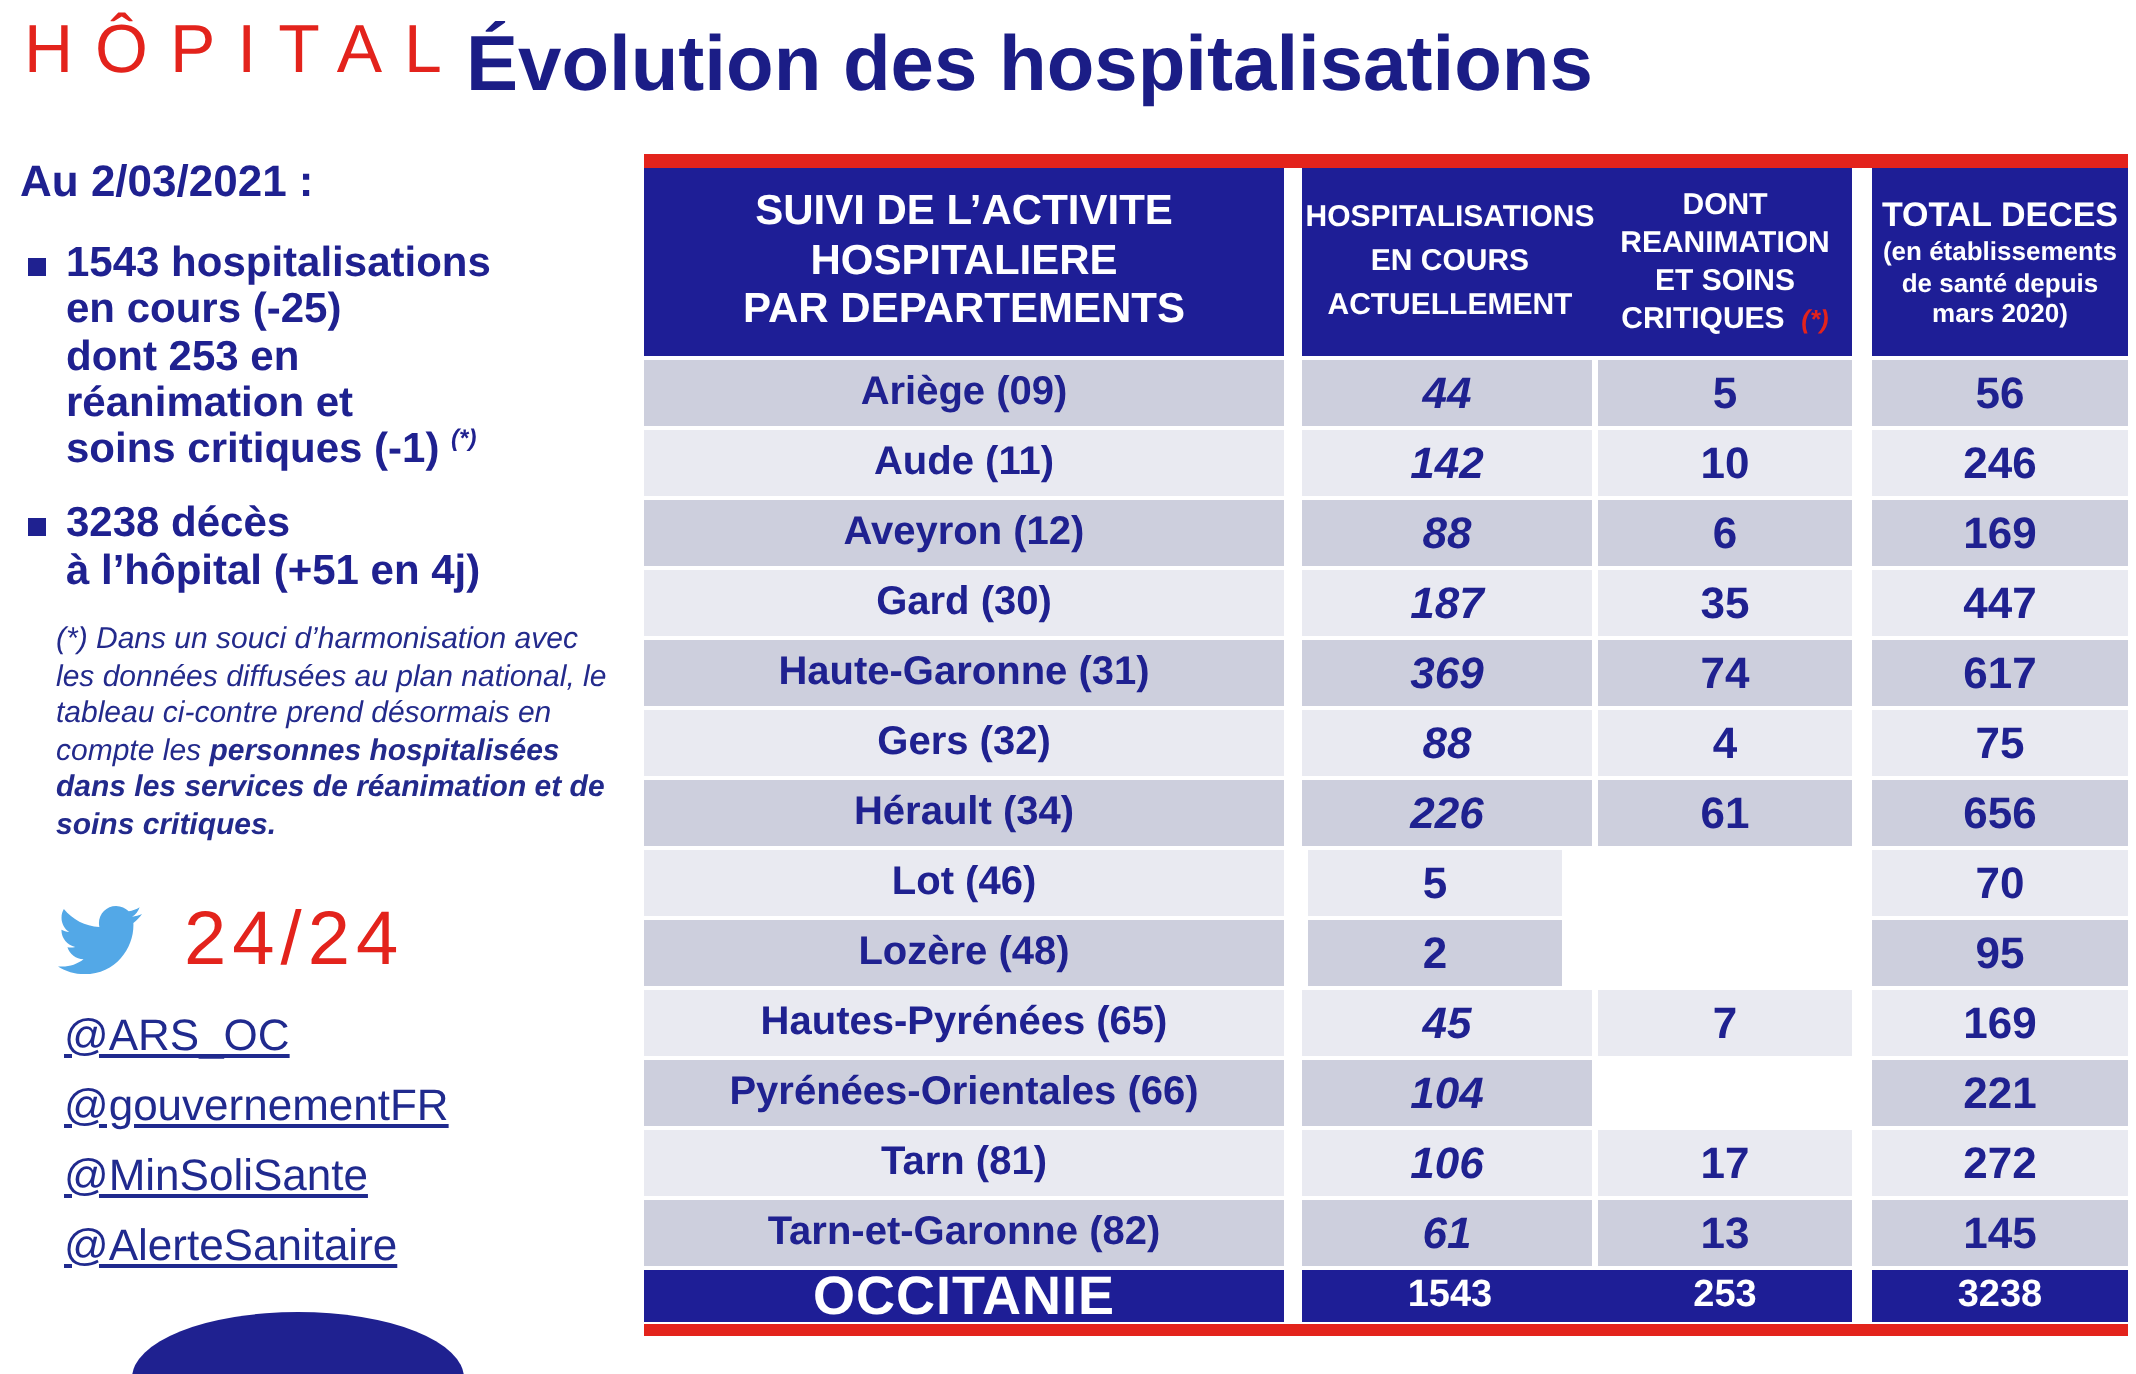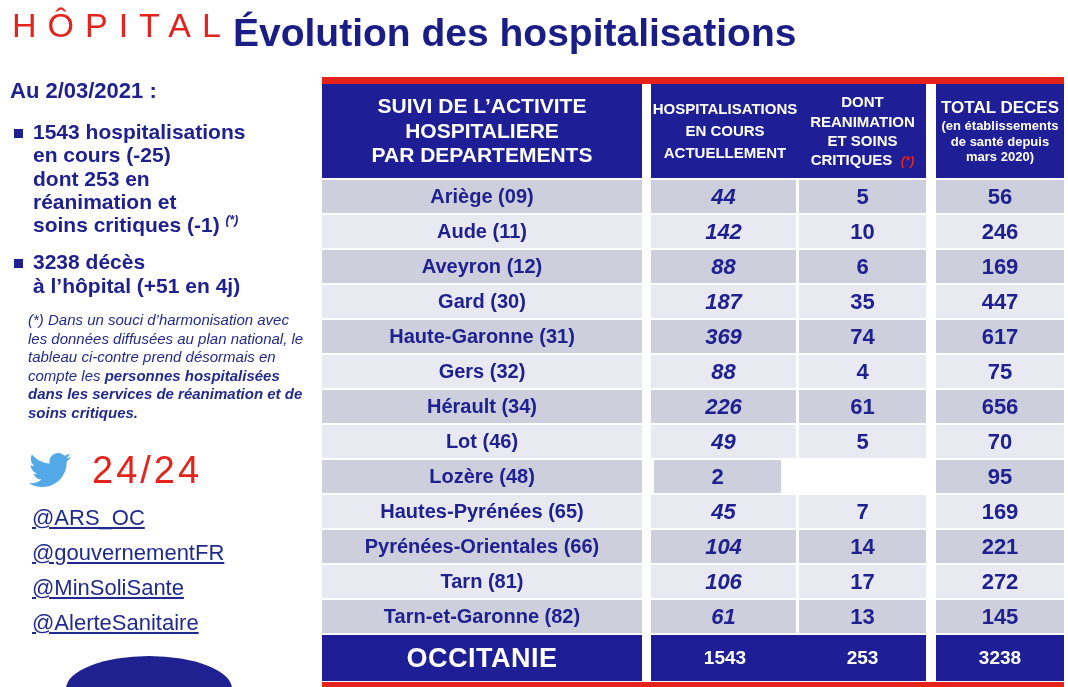--- a/index.html
+++ b/index.html
@@ -99,21 +99,21 @@
     font-weight:700;
   }
   .trow .dept{font-size:20px;}
   .trow .num{font-size:22px;}
   .trow .grp .vdiv{width:3px;flex:none;background:#ffffff;opacity:.85;}
   .trow .grp .sub1{width:145px;font-style:italic;}
   .trow .grp .sub2{width:127px;}
   .trow:nth-child(odd) .dcell{background:var(--stripe-dark);}
   .trow:nth-child(even) .dcell{background:var(--stripe-light);}
 
-  .totalrow{display:flex;height:46px;margin-top:1px;}
+  .totalrow{display:flex;height:26px;margin-top:1px;}
   .totalrow .tcell{
     background:var(--table-blue);color:#ffffff;font-weight:700;
     display:flex;align-items:center;justify-content:center;
   }
   .totalrow .label{font-size:27px;letter-spacing:.5px;}
   .totalrow .num{font-size:19px;}
 </style>
 </head>
 <body>
 
@@ -260,21 +260,20 @@
           <div class="vdiv"></div>
           <div class="dcell sub2 num">61</div>
         </div>
       <div class="gap2"></div>
         <div class="dcell cell-deces num">656</div>
     </div>
     <div class="trow">
       <div class="dcell cell-dept dept">Lot (46)</div>
         <div class="gap1"></div>
       <div class="grp">
-          <div class="dcell sub1 num">49</div>
           <div class="vdiv"></div>
           <div class="dcell sub2 num">5</div>
         </div>
       <div class="gap2"></div>
         <div class="dcell cell-deces num">70</div>
     </div>
     <div class="trow">
       <div class="dcell cell-dept dept">Lozère (48)</div>
         <div class="gap1"></div>
       <div class="grp">
@@ -294,21 +293,20 @@
         </div>
       <div class="gap2"></div>
         <div class="dcell cell-deces num">169</div>
     </div>
     <div class="trow">
       <div class="dcell cell-dept dept">Pyrénées-Orientales (66)</div>
         <div class="gap1"></div>
       <div class="grp">
           <div class="dcell sub1 num">104</div>
           <div class="vdiv"></div>
-          <div class="dcell sub2 num">14</div>
         </div>
       <div class="gap2"></div>
         <div class="dcell cell-deces num">221</div>
     </div>
     <div class="trow">
       <div class="dcell cell-dept dept">Tarn (81)</div>
         <div class="gap1"></div>
       <div class="grp">
           <div class="dcell sub1 num">106</div>
           <div class="vdiv"></div>

